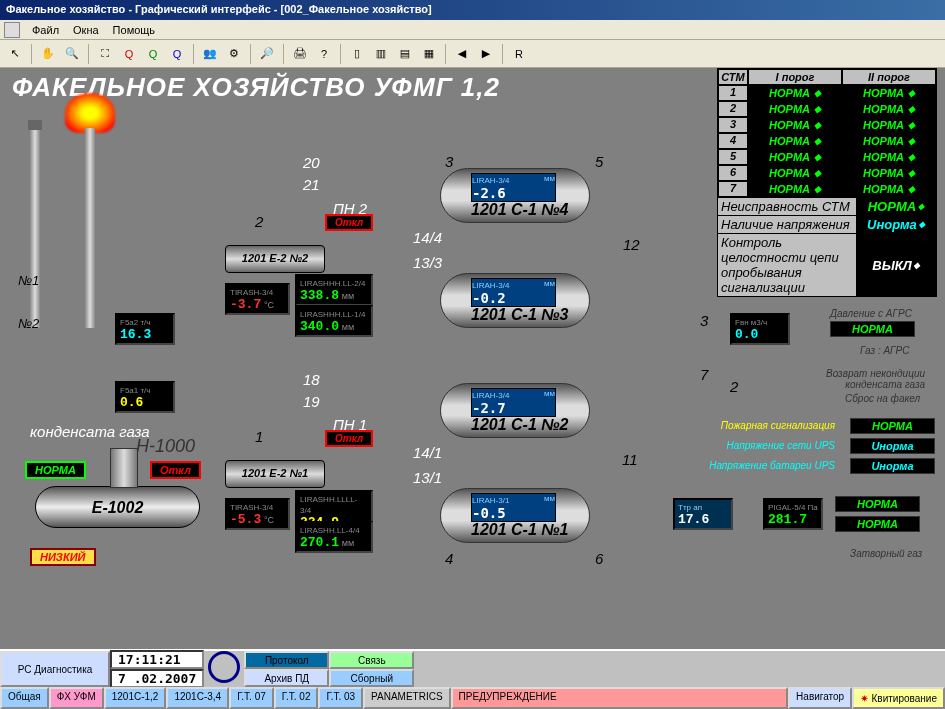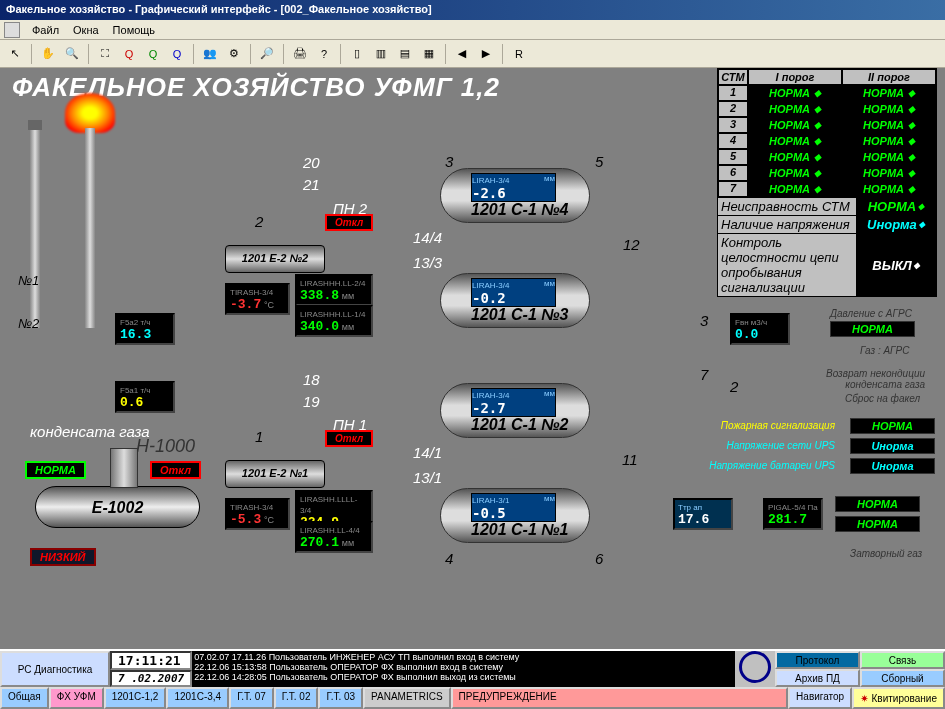--- a/index.html
+++ b/index.html
@@ -217,21 +217,21 @@
   </div>
 
   <div class="small-label" style="left:30px; top:355px;">конденсата газа</div>
   <div style="position:absolute; left:136px; top:368px; font-size:18px; font-style:italic; color:#333;">H-1000</div>
   <div class="pill red-b" style="left:150px; top:393px;">Откл</div>
   <div class="pill green-b" style="left:25px; top:393px;">НОРМА</div>
   <div style="position:absolute; left:35px; top:418px; width:165px; height:42px; background:linear-gradient(to bottom,#555,#eee 50%,#555); border-radius:21px; border:1px solid #000;">
     <div style="text-align:center; padding-top:12px; font-weight:bold; font-style:italic;">Е-1002</div>
   </div>
   <div style="position:absolute; left:110px; top:380px; width:28px; height:40px; background:linear-gradient(to right,#777,#ddd,#777); border:1px solid #333;"></div>
-  <div class="pill" style="left:30px; top:480px; background:#0f172a; border:2px solid #800; color:#f00;">НИЗКИЙ</div>
+  <div class="pill" style="left:30px; top:480px; background:#fde047; border:2px solid #800; color:#f00;">НИЗКИЙ</div>
 
   <div class="small-label" style="left:255px; top:145px; color:#000;">2</div>
   <div class="small-label" style="left:333px; top:132px;">ПН 2</div>
   <div class="pill red-b" style="left:325px; top:146px; font-size:10px;">Откл</div>
   <div class="sep-vessel" style="left:225px; top:177px;">
     <div class="sv-name">1201 Е-2 №2</div>
   </div>
   <div class="display" style="left:225px; top:215px; width:65px;">
     <span class="lbl">TIRASH-3/4</span><br>
     <span class="val red">-3.7</span>
@@ -334,26 +334,21 @@
   <div class="side-status-val" style="top:428px; right:25px;">НОРМА</div>
   <div class="side-status-val" style="top:448px; right:25px;">НОРМА</div>
   <div class="dark-small-label" style="left:850px; top:480px;">Затворный газ</div>
 </div>
 
 <div class="bottom">
   <div class="bottom-row1">
     <div class="bb-cell" style="width:110px; background:#cdf;">PC Диагностика</div>
     <div style="display:flex; flex-direction:column; justify-content:center;">
       <div class="clock">17:11:21</div>
-      <div class="clock" style="font-size:11px;font-style:italic;">7 .02.2007</div>
-    </div>
-    <div class="log">
-      <div>07.02.07 17.11.26 Пользователь ИНЖЕНЕР АСУ ТП выполнил вход в систему</div>
-      <div>22.12.06 15:13:58 Пользователь ОПЕРАТОР ФХ выполнил вход в систему</div>
-      <div>22.12.06 14:28:05 Пользователь ОПЕРАТОР ФХ выполнил выход из системы</div>
+      <div class="clock" style="font-size:13px;">7 .02.2007</div>
     </div>
     <div class="ring"></div>
     <div style="display:grid; grid-template-columns:1fr 1fr; width:170px;">
       <div class="bb-cell" style="background:#0369a1;">Протокол</div>
       <div class="bb-cell" style="background:#9f9;">Связь</div>
       <div class="bb-cell" style="background:#cdf;">Архив ПД</div>
       <div class="bb-cell" style="background:#9cf;">Сборный</div>
     </div>
   </div>
   <div class="bottom-row2">

